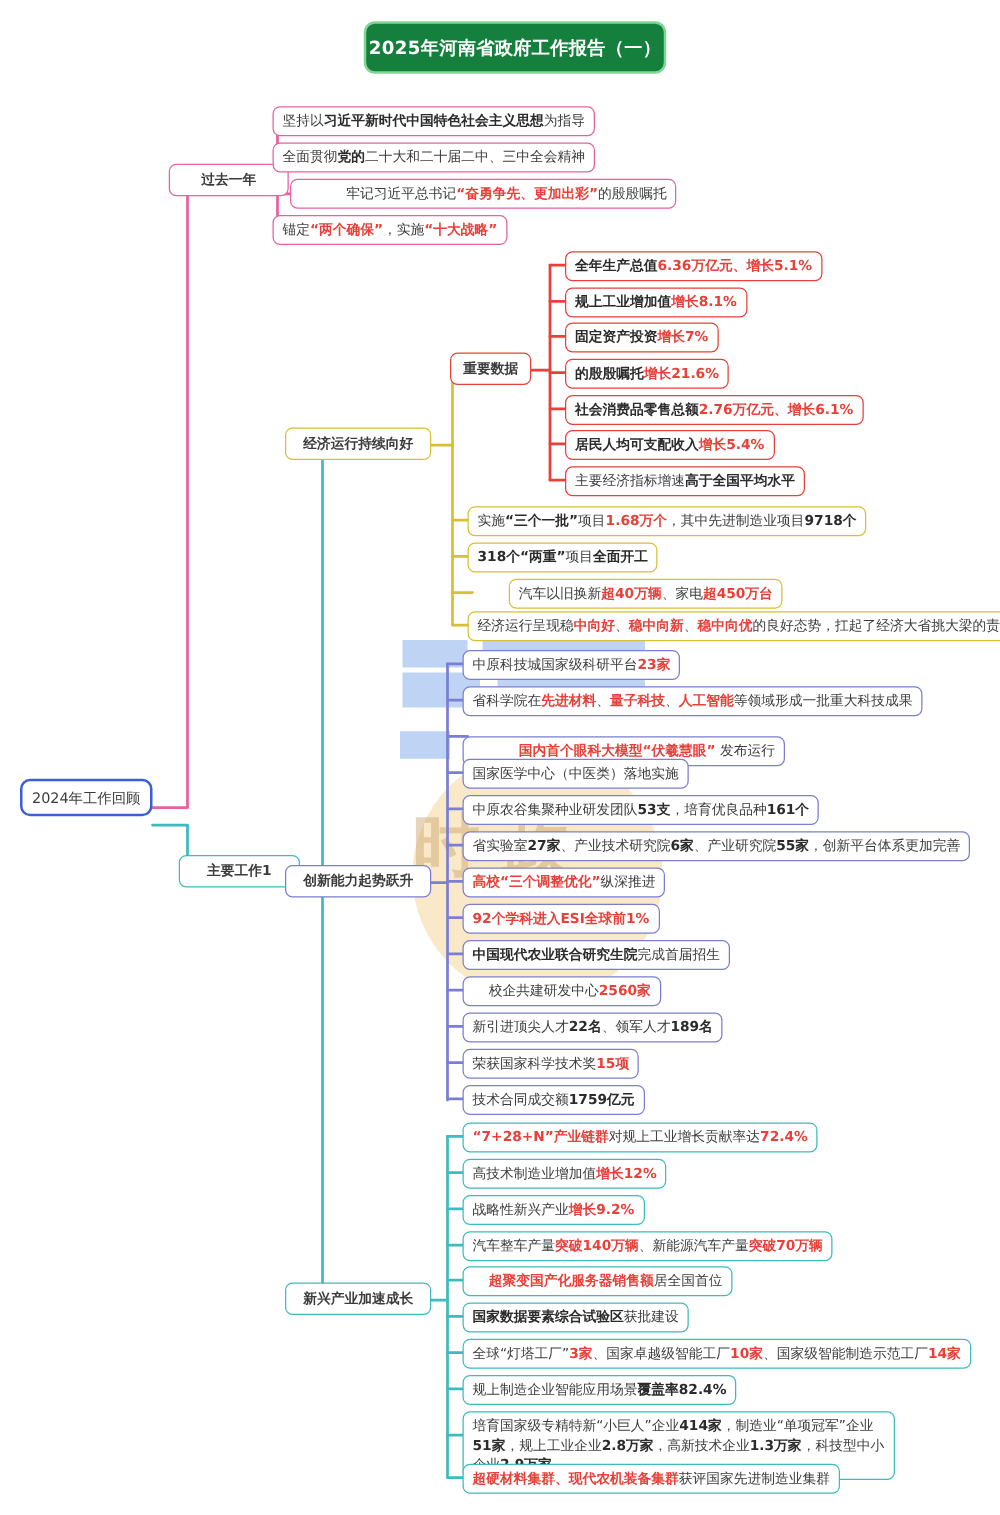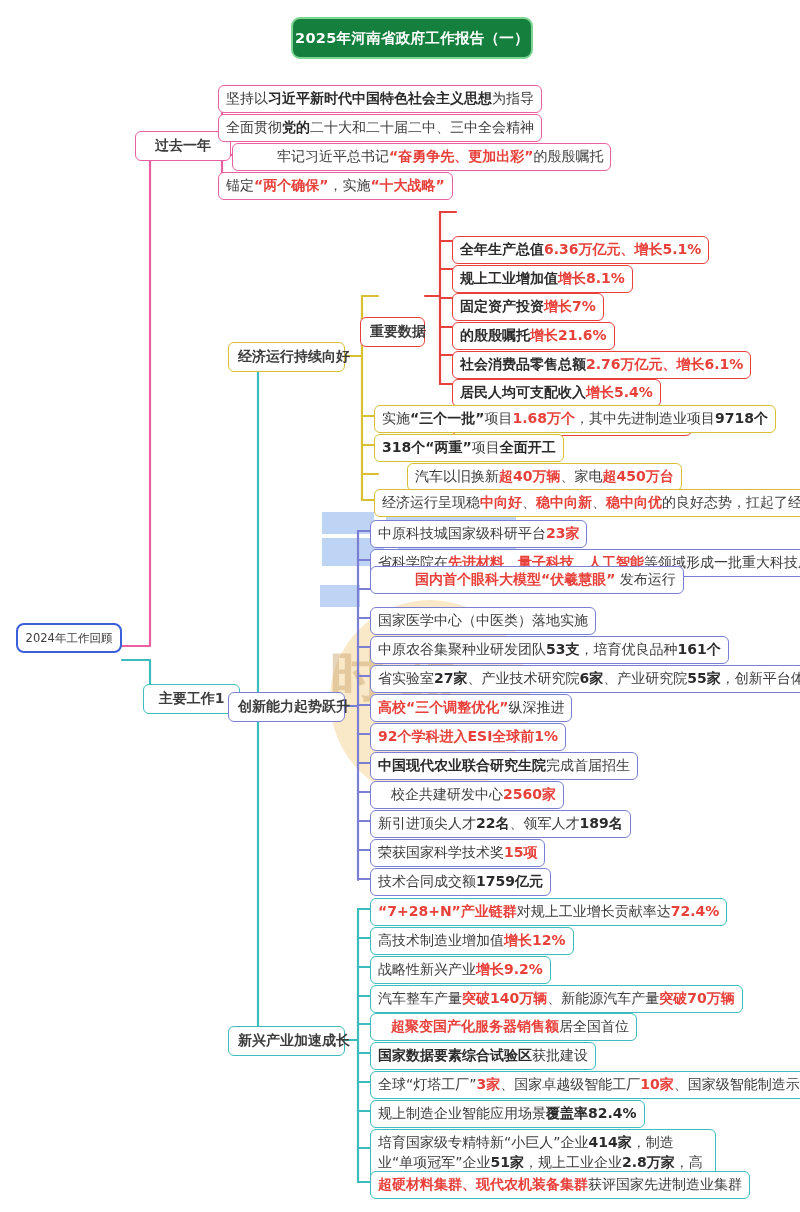--- a/index.html
+++ b/index.html
@@ -35,21 +35,21 @@
   
   #wires { position:absolute; inset:0; z-index:1; }
 
   
   .node {
     position:absolute; z-index:2;
     background:#fff;
     border:1.6px solid #888;
     border-radius:6px;
     padding:3px 7px;
-    font-size:14px;
+    font-size:11px;
     line-height:1.42;
     color:#3c3c3c;
     white-space:nowrap;
   }
   .node.wrap { white-space:normal; }
   .title-node {
     position:absolute; z-index:3;
     left:291px; top:17px; width:242px; height:42px;
     background:#15803d; border:2px solid #7fd694; border-radius:9px;
     color:#ffffff; font-size:14.5px; font-weight:600;
@@ -58,21 +58,21 @@
   }
   .root-node {
     left:16px; top:623px; width:106px;
     border:2.2px solid #3b5fd9; border-radius:8px;
     font-size:11.5px; text-align:center; padding:5px 4px;
     font-weight:500;
   }
 
   
   .c-pink   { border-color:#e8609f; }
-  .c-red    { border-color:#e8403a;margin-top:35px; }
+  .c-red    { border-color:#e8403a; }
   .c-yellow { border-color:#d8c033; }
   .c-blue   { border-color:#7b7fd4; }
   .c-teal   { border-color:#3cbcbc; }
 
   .hub { text-align:center; font-weight:600; padding:4px 9px; }
 
   b  { font-weight:700; color:#2b2b2b; }
   .r { color:#e8403a; font-weight:700; }
 
   .branch-label { font-weight:600; }
@@ -205,21 +205,21 @@
     <b>318个“两重”</b>项目<b>全面开工</b></div>
   <div class="node c-yellow" style="left:374px; top:463px;margin-left:33px;">
     汽车以旧换新<span class="r">超40万辆</span>、家电<span class="r">超450万台</span></div>
   <div class="node c-yellow" style="left:374px; top:489px;">
     经济运行呈现稳<span class="r">中向好</span>、<span class="r">稳中向新</span>、<b class="r">稳中向优</b>的良好态势，扛起了经济大省挑大梁的责任</div>
 
   <div class="node c-blue" style="left:370px; top:520px;">
     中原科技城国家级科研平台<span class="r">23家</span></div>
   <div class="node c-blue" style="left:370px; top:549px;">
     省科学院在<span class="r">先进材料</span>、<b class="r">量子科技</b>、<span class="r">人工智能</span>等领域形成一批重大科技成果</div>
-  <div class="node c-blue" style="left:370px; top:566px;padding-left:44px;">
+  <div class="node c-blue" style="left:370px; top:589px;padding-left:44px;">
     <b class="r">国内首个眼科大模型</b><b class="r">“伏羲慧眼”</b> 发布运行</div>
   <div class="node c-blue" style="left:370px; top:607px;">
     国家医学中心（中医类）落地实施</div>
   <div class="node c-blue" style="left:370px; top:636px;">
     中原农谷集聚种业研发团队<b>53支</b>，培育优良品种<b>161个</b></div>
   <div class="node c-blue" style="left:370px; top:665px;">
     省实验室<b>27家</b>、产业技术研究院<b>6家</b>、产业研究院<b>55家</b>，创新平台体系更加完善</div>
   <div class="node c-blue" style="left:370px; top:694px;">
     <b class="r">高校“三个调整优化”</b>纵深推进</div>
   <div class="node c-blue" style="left:370px; top:723px;">

